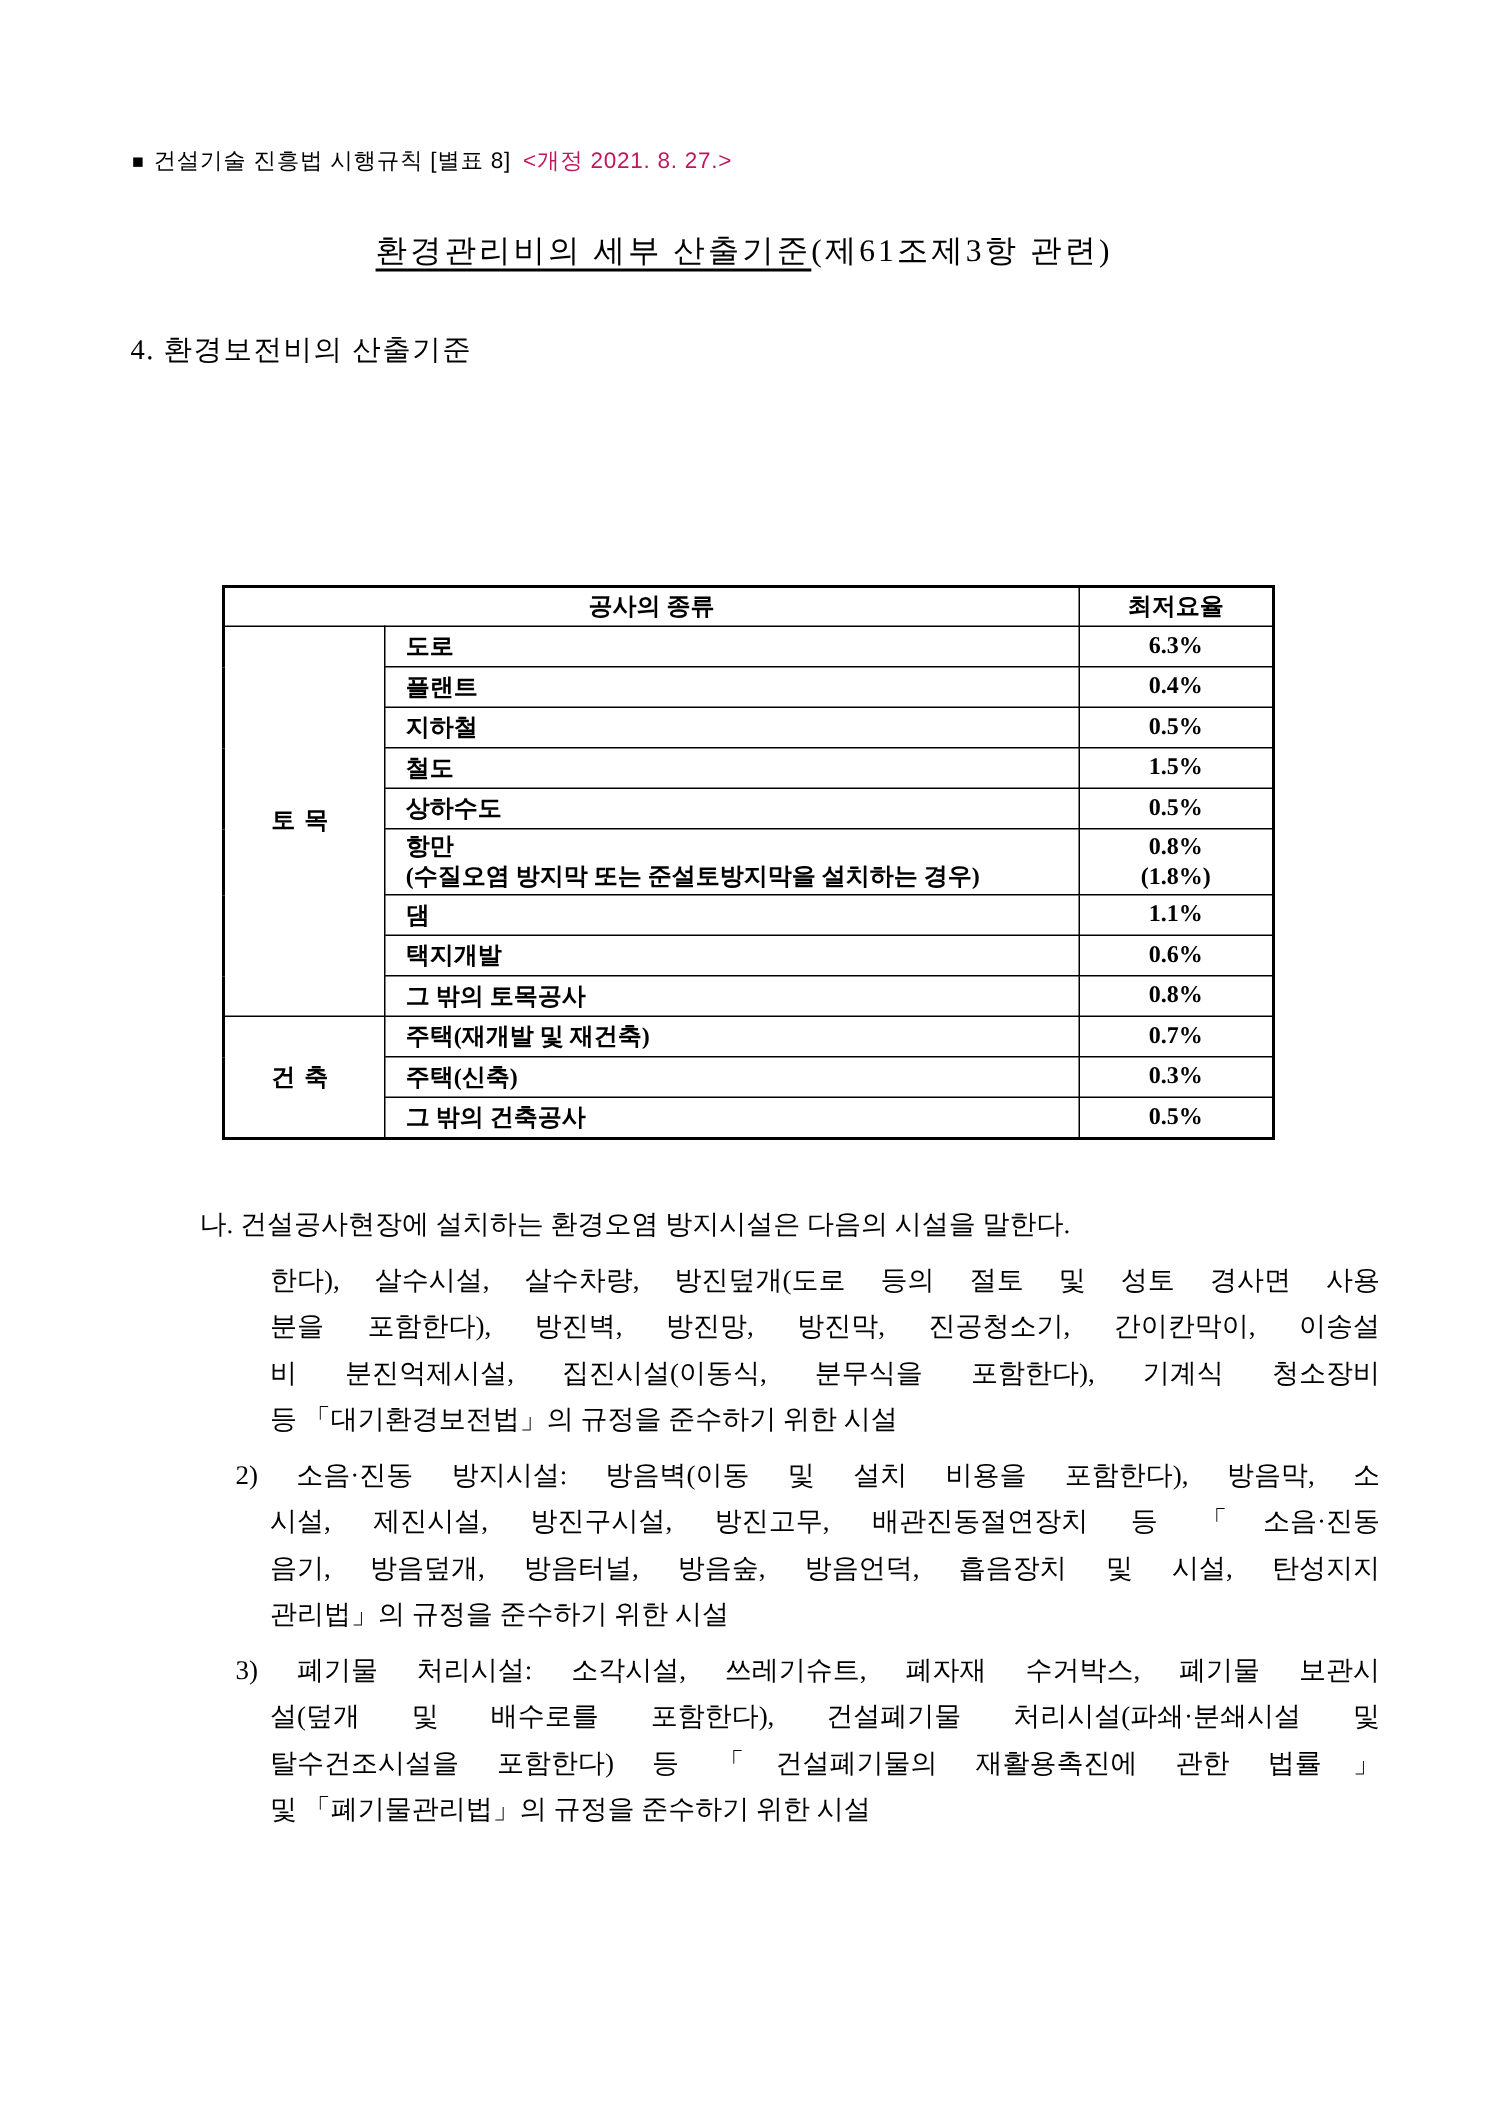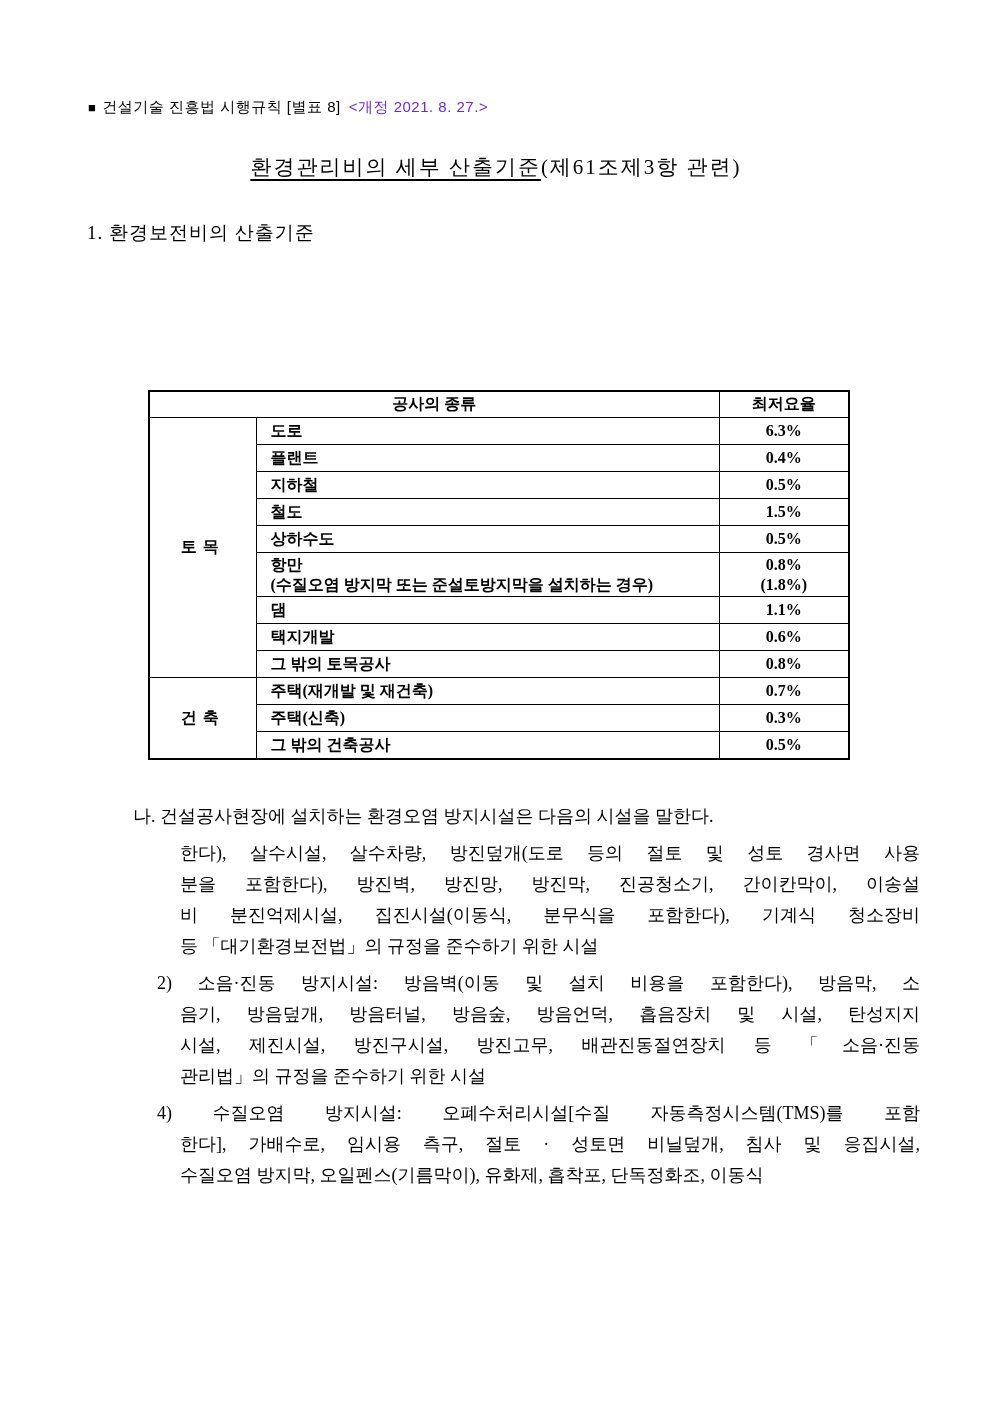--- a/index.html
+++ b/index.html
@@ -13,21 +13,21 @@
     overflow:hidden;
   }
 
   
   .doc-note {
     position:absolute; top:98px; left:88px;
     font-family:"Liberation Sans","DejaVu Sans",sans-serif;
     font-size:15px; letter-spacing:0.5px; white-space:nowrap;
   }
   .doc-note .bullet { font-size:13px; margin-right:6px; }
-  .doc-note .revision { color:#6d28d9; margin-left:8px; }
+  .doc-note .revision { color:#be185d; margin-left:8px; }
 
   
   .doc-title {
     position:absolute; top:153px; left:0; width:100%;
     text-align:center; font-size:21px; letter-spacing:2px; white-space:nowrap;
   }
   .doc-title .u { text-decoration:underline; text-underline-offset:5px; }
 
   
   .h1 {
@@ -80,21 +80,21 @@
 <div class="page">
 
   <div class="doc-note">
     <span class="bullet">■</span><span>건설기술 진흥법 시행규칙 [별표 8]</span><span class="revision">&lt;개정 2021. 8. 27.&gt;</span>
   </div>
 
   <div class="doc-title">
     <span class="u">환경관리비의 세부 산출기준</span><span>(제61조제3항 관련)</span>
   </div>
 
-  <div class="h1">1. 환경보전비의 산출기준</div>
+  <div class="h1">4. 환경보전비의 산출기준</div>
 
 
   <table class="rate-table">
     <colgroup>
       <col style="width:107px">
         <col style="width:463px">
         <col style="width:130px">
     </colgroup>
     <thead>
       <tr>
@@ -169,24 +169,25 @@
   <div class="section-na" id="section-na">
       <div class="line">나. 건설공사현장에 설치하는 환경오염 방지시설은 다음의 시설을 말한다.</div>
       <div class="item">
         <div class="line cont j">한다), 살수시설, 살수차량, 방진덮개(도로 등의 절토 및 성토 경사면 사용</div>
         <div class="line cont j">분을 포함한다), 방진벽, 방진망, 방진막, 진공청소기, 간이칸막이, 이송설</div>
         <div class="line cont j">비 분진억제시설, 집진시설(이동식, 분무식을 포함한다), 기계식 청소장비</div>
         <div class="line cont">등 「대기환경보전법」의 규정을 준수하기 위한 시설</div>
       </div>
       <div class="item">
         <div class="line first j">2) 소음·진동 방지시설: 방음벽(이동 및 설치 비용을 포함한다), 방음막, 소</div>
+        <div class="line cont j">시설, 제진시설, 방진구시설, 방진고무, 배관진동절연장치 등 「소음·진동</div>
         <div class="line cont j">음기, 방음덮개, 방음터널, 방음숲, 방음언덕, 흡음장치 및 시설, 탄성지지</div>
-        <div class="line cont j">시설, 제진시설, 방진구시설, 방진고무, 배관진동절연장치 등 「소음·진동</div>
         <div class="line cont">관리법」의 규정을 준수하기 위한 시설</div>
       </div>
       <div class="item">
-        <div class="line first j">4) 수질오염 방지시설: 오폐수처리시설[수질 자동측정시스템(TMS)를 포함</div>
-        <div class="line cont j">한다], 가배수로, 임시용 측구, 절토 · 성토면 비닐덮개, 침사 및 응집시설,</div>
-        <div class="line cont">수질오염 방지막, 오일펜스(기름막이), 유화제, 흡착포, 단독정화조, 이동식</div>
+        <div class="line first j">3) 폐기물 처리시설: 소각시설, 쓰레기슈트, 폐자재 수거박스, 폐기물 보관시</div>
+        <div class="line cont j">설(덮개 및 배수로를 포함한다), 건설폐기물 처리시설(파쇄·분쇄시설 및</div>
+        <div class="line cont j">탈수건조시설을 포함한다) 등 「건설폐기물의 재활용촉진에 관한 법률」</div>
+        <div class="line cont">및 「폐기물관리법」의 규정을 준수하기 위한 시설</div>
       </div>
     </div>
 
 </div>
 
 </body></html>

